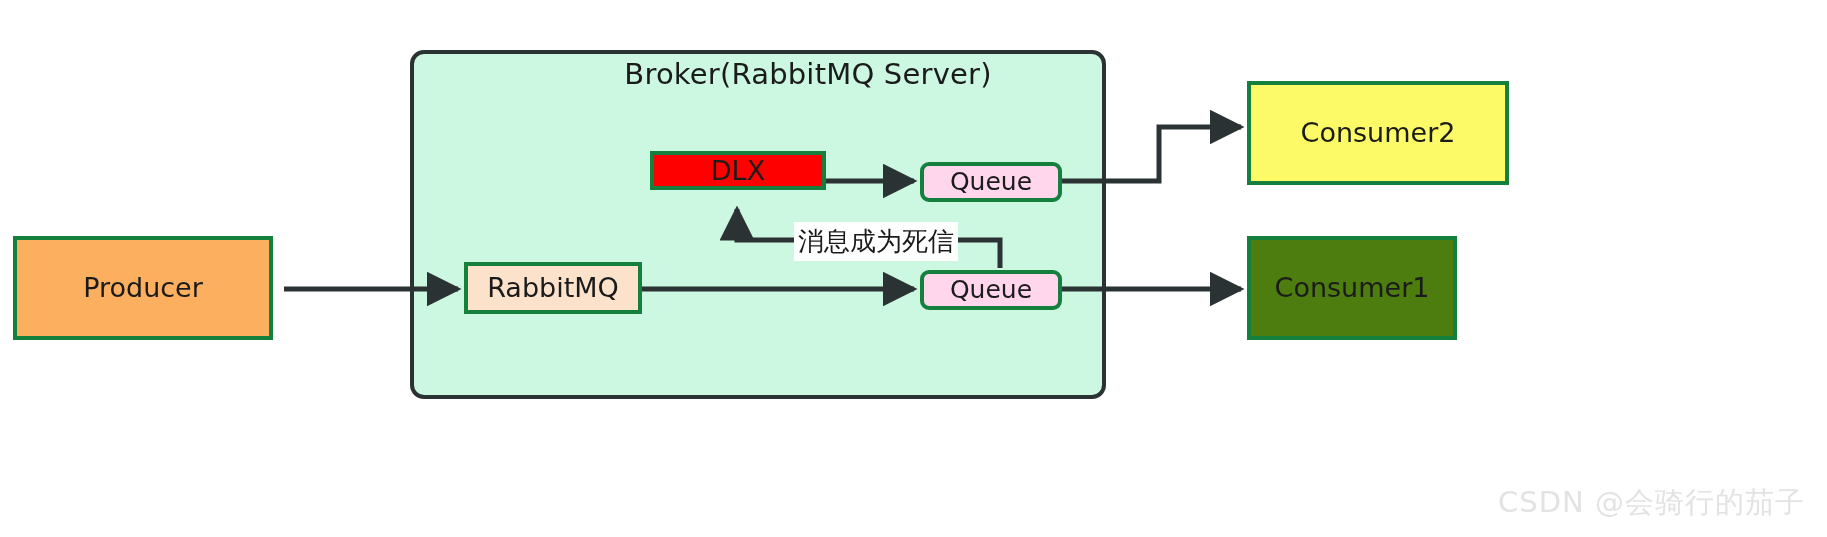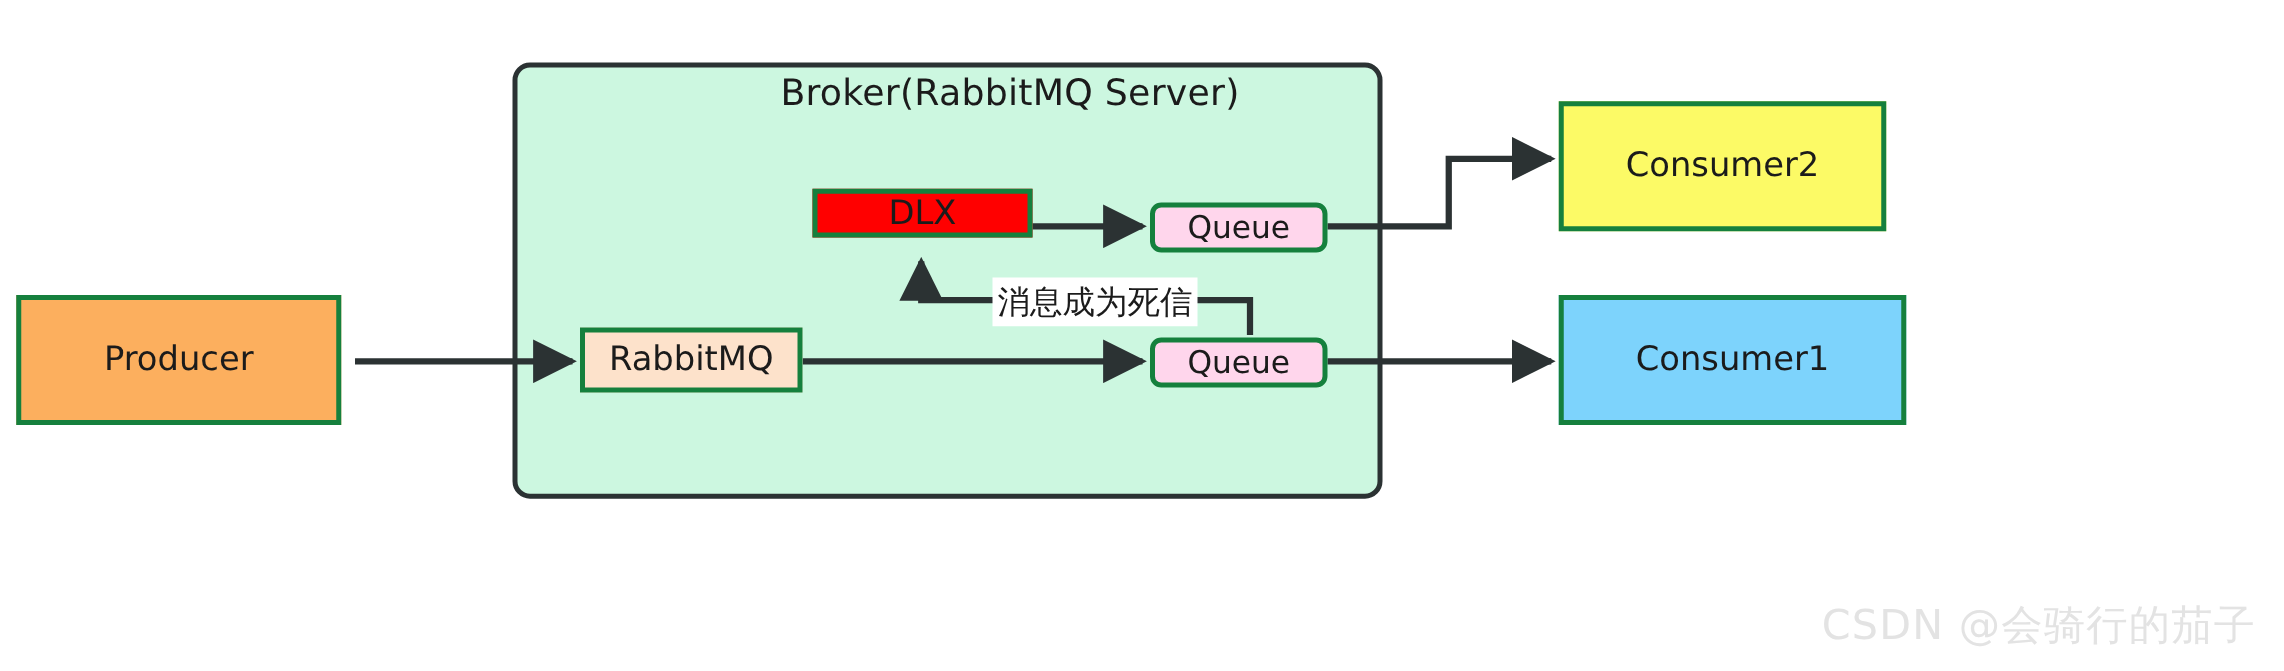--- a/index.html
+++ b/index.html
@@ -105,23 +105,23 @@
     left: 1247px;
     top: 81px;
     width: 262px;
     height: 104px;
     background: #fcfa66;
     font-size: 27px;
   }
   #consumer1 {
     left: 1247px;
     top: 236px;
-    width: 278px;
+    width: 210px;
     height: 104px;
-    background: #7dd3fc;
+    background: #4d7c0f;
     font-size: 27px;
   }
 
   
   #wires {
     position: absolute;
     left: 0;
     top: 0;
     width: 1827px;
     height: 537px;
@@ -139,21 +139,21 @@
     color: #1b1b1b;
     white-space: nowrap;
     font-family: "DejaVu Sans", "Liberation Sans", sans-serif;
   }
 
   
   #watermark {
     position: absolute;
     right: 22px;
     bottom: 14px;
-    font-size: 33px;
+    font-size: 29px;
     color: #e3e3e3;
     white-space: nowrap;
     letter-spacing: 1px;
   }
 </style>
 </head>
 <body>
 
 <div id="canvas">
 

